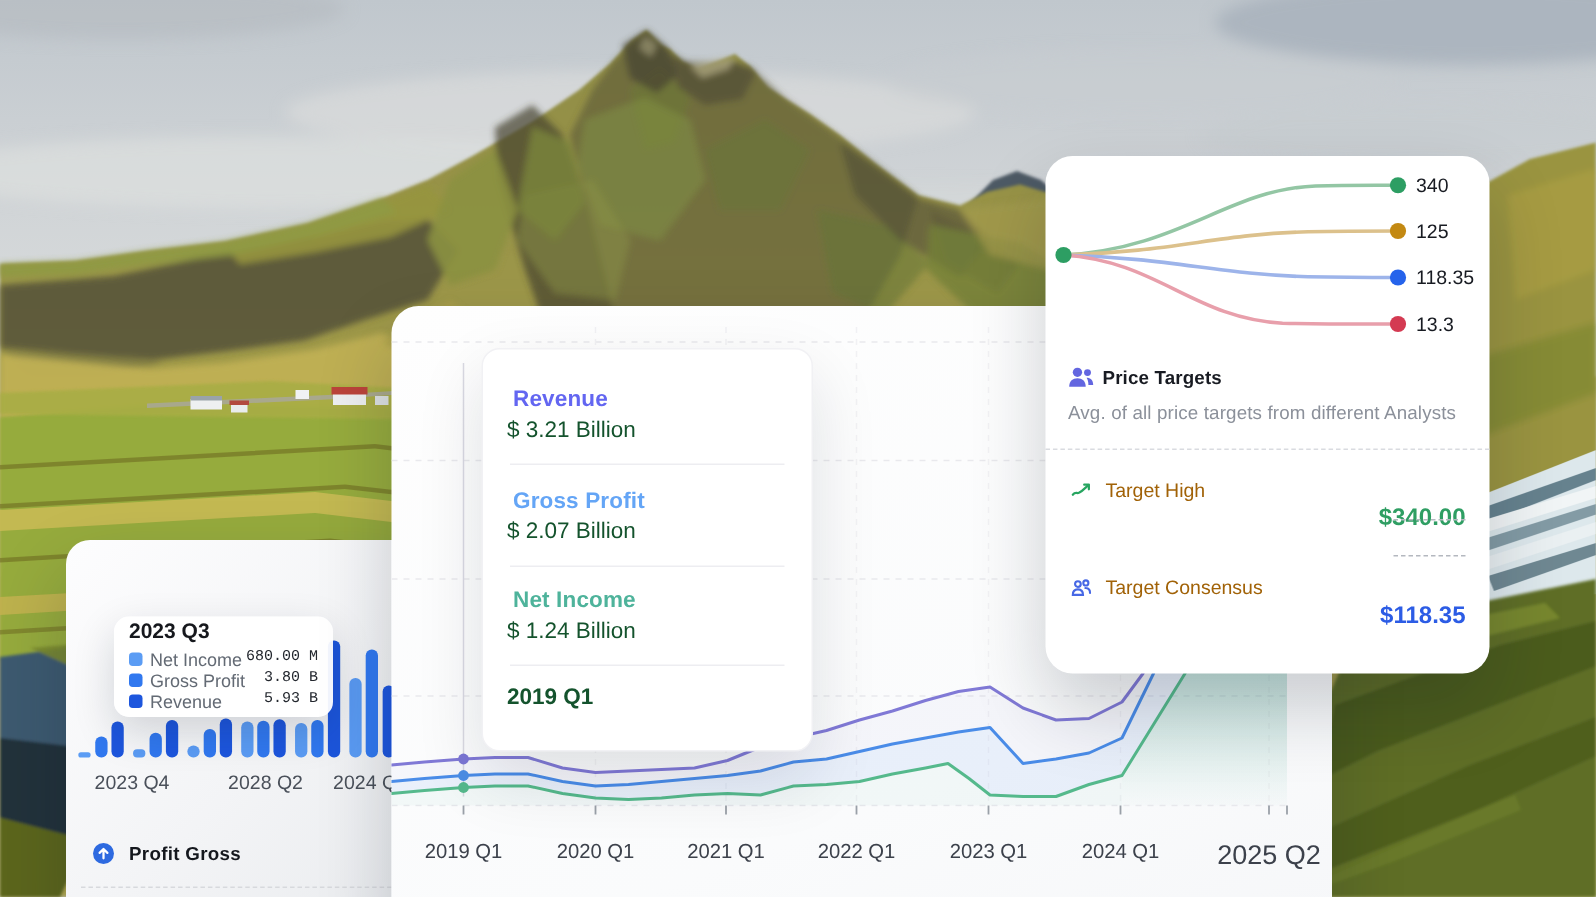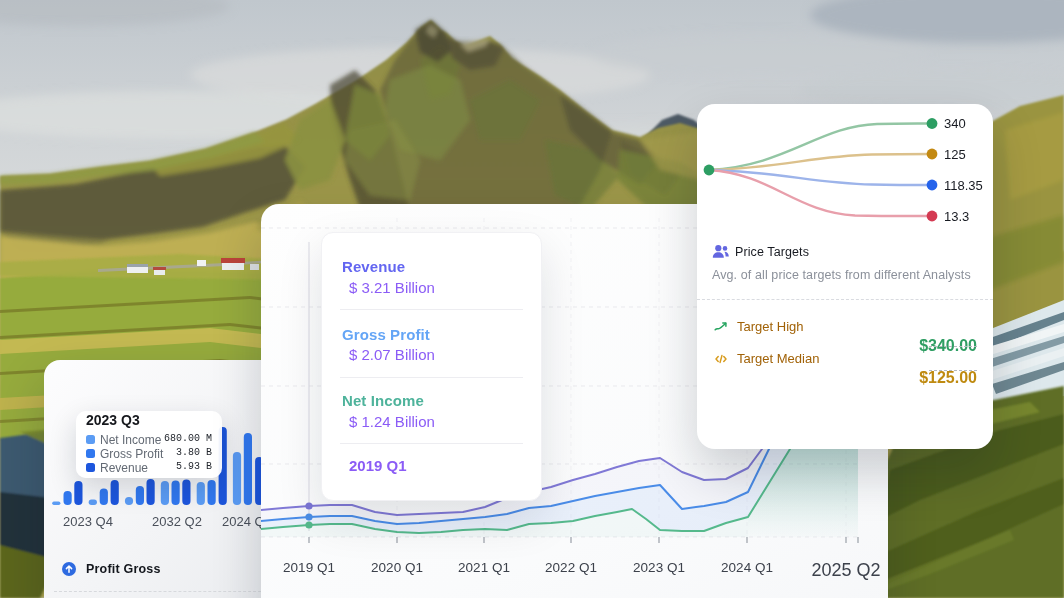--- a/index.html
+++ b/index.html
@@ -3,32 +3,32 @@
 html,body{margin:0;padding:0}
 body{width:1064px;height:598px;overflow:hidden;position:relative;font-family:"Liberation Sans",sans-serif;background:#cfd3d5}
 .abs{position:absolute}
 
 #barsCard{left:44px;top:360px;width:240px;height:260px;border-radius:16px;background:linear-gradient(135deg,#fdfdfe 0%,#f3f4f6 55%,#e9ebee 100%);box-shadow:0 24px 50px rgba(15,23,42,.22)}
 #centerCard{left:261px;top:204px;width:627px;height:420px;border-radius:18px;background:linear-gradient(160deg,#fefefe 0%,#fafbfc 70%,#f6f7f9 100%);box-shadow:0 24px 50px rgba(15,23,42,.20)}
 #priceCard{left:697px;top:104px;width:296px;height:345px;border-radius:18px;background:#fff;box-shadow:0 24px 50px rgba(15,23,42,.20)}
 
 #cTip{left:60px;top:28px;width:219px;height:267px;border-radius:12px;background:#fff;border:1px solid #f1f1f4;box-shadow:0 18px 45px rgba(15,23,42,.12)}
 #cTip .lbl{position:absolute;left:20px;transform:translateY(-50%);font-size:15px;font-weight:700;letter-spacing:.1px}
-#cTip .val{position:absolute;left:27px;transform:translateY(-50%);font-size:15px;color:#8b5cf6}
+#cTip .val{position:absolute;left:16px;transform:translateY(-50%);font-size:15px;color:#14532d}
 #cTip .sep{position:absolute;left:18px;right:18px;height:1px;background:#ededf1}
 
 #bTip{left:32px;top:51px;width:146px;height:67px;border-radius:10px;background:rgba(255,255,255,.95);box-shadow:0 10px 28px rgba(15,23,42,.16)}
 #bTip .hd{position:absolute;left:10px;top:1px;font-size:14px;font-weight:700;color:#16181d}
 #bTip .row{position:absolute;left:10px;width:126px;height:12px}
 #bTip .chip{position:absolute;left:0;top:0.5px;width:9px;height:9px;border-radius:2.5px}
 #bTip .nm{position:absolute;left:14px;top:-1.5px;font-size:12px;color:#636a74;white-space:nowrap}
 #bTip .nv{position:absolute;right:0;top:-1.5px;width:118px;text-align:right;font-family:"Liberation Mono",monospace;font-size:10px;font-weight:400;letter-spacing:0;color:#23272e}
 .xlab{position:absolute;transform:translateX(-50%);font-size:13px;color:#4a505a;white-space:nowrap}
 
-#priceCard .hdr{position:absolute;left:38px;top:141px;font-size:12.5px;font-weight:400;letter-spacing:.1px;color:#181b22}
+#priceCard .hdr{position:absolute;left:38px;top:141px;font-size:12.5px;font-weight:700;letter-spacing:.1px;color:#181b22}
 #priceCard .sub{position:absolute;left:15px;top:164px;font-size:12.5px;letter-spacing:.1px;color:#8b909a}
 #priceCard .dsep{position:absolute;left:0;right:0;top:195px;border-top:1.5px dashed #d9dbe0}
 .prow{position:absolute;left:17px;right:16px;height:16px}
 .prow .ic{position:absolute;left:0;top:1px;width:14px;height:14px}
 .prow .pl{position:absolute;left:23px;top:0;font-size:13px;font-weight:500;color:#a16207}
 .prow .pv{position:absolute;right:0;top:18px;font-size:16px;font-weight:700}
 .mdash{position:absolute;right:16px;width:48px;border-top:1px dashed #b4b8bf}
 
 #pg{position:absolute;left:18px;top:201px;height:16px;width:200px}
 #pg .cir{position:absolute;left:0;top:0.5px;width:14px;height:14px;border-radius:50%;background:#2e6ae0;color:#fff;font-size:10px;line-height:14px;text-align:center;font-weight:700}
@@ -175,21 +175,21 @@
    <rect x="138.3" y="119.5" width="8.2" height="25.5" rx="4" fill="#1d56dd"></rect>
    <rect x="152.7" y="122" width="8.2" height="23" rx="4" fill="#5b9cf4"></rect>
    <rect x="163.5" y="120" width="8.2" height="25" rx="4" fill="#3178ef"></rect>
    <rect x="174.6" y="67" width="8.2" height="78" rx="4" fill="#1d56dd"></rect>
    <rect x="188.9" y="92" width="8.2" height="53" rx="4" fill="#5b9cf4"></rect>
    <rect x="199.8" y="73" width="8.2" height="72" rx="4" fill="#3178ef"></rect>
    <rect x="211.1" y="97" width="8.2" height="48" rx="4" fill="#1d56dd"></rect>
   </g>
  </svg>
  <div class="xlab" style="left:44px;top:154px">2023 Q4</div>
- <div class="xlab" style="left:133px;top:154px">2032 Q2</div>
+ <div class="xlab" style="left:133px;top:154px">2028 Q2</div>
  <div class="xlab" style="left:203px;top:154px">2024 Q4</div>
  <div id="bTip" class="abs">
    <div class="hd">2023 Q3</div>
    <div class="row" style="top:23px">
         <span class="chip" style="background:#5b9cf4"></span>
         <span class="nm">Net Income</span>
         <span class="nv">680.00 M</span>
       </div>
    <div class="row" style="top:37px">
         <span class="chip" style="background:#3178ef"></span>
@@ -312,22 +312,26 @@
  <div class="dsep"></div>
  <div class="prow" style="top:215px">
    <svg class="ic" viewBox="0 0 14 14">
         <path d="M1.2,9.8 C3,7.6 3.8,9.3 5.6,8.4 C7.8,7.2 9.6,5.2 11.6,3.4" fill="none" stroke="#27a560" stroke-width="1.5" stroke-linecap="round" stroke-linejoin="round"></path>
         <path d="M8.8,3.1 L11.9,3.1 L11.9,6.2" fill="none" stroke="#27a560" stroke-width="1.5" stroke-linecap="round" stroke-linejoin="round"></path>
       </svg>
    <span class="pl">Target High</span>
       <span class="pv" style="color:#2f9e63">$340.00</span>
  </div>
  <div class="mdash" style="top:242px"></div>
- <div class="prow" style="top:247px">
+ <div class="mdash" style="top:266px"></div>
+ <div class="prow" style="top:280px">
    <svg class="ic" viewBox="0 0 14 14">
-        <path d="M4.2,4.6 L2,7 L4.2,9.4 M9.8,4.6 L12,7 L9.8,9.4" fill="none" stroke="#d89c1e" stroke-width="1.5" stroke-linecap="round" stroke-linejoin="round"></path>
-        <path d="M7.9,3.6 L6.1,10.4" stroke="#d89c1e" stroke-width="1.5" stroke-linecap="round"></path>
+        <g fill="none" stroke="#4768e5" stroke-width="1.4" stroke-linecap="round">
+          <circle cx="4.6" cy="4.4" r="1.9"></circle>
+          <path d="M1.2,11.6 C1.2,9.2 2.6,7.9 4.6,7.9 C6.6,7.9 8,9.2 8,11.6 Z"></path>
+          <circle cx="9.9" cy="3.6" r="1.7"></circle>
+          <path d="M9.6,7.0 C11.6,7.0 12.7,8.3 12.7,10.3"></path>
+        </g>
       </svg>
-   <span class="pl">Target Median</span>
-      <span class="pv" style="color:#bf8a10">$125.00</span>
- </div>
- <div class="mdash" style="top:266px"></div>
+   <span class="pl">Target Consensus</span>
+      <span class="pv" style="color:#2c5ce5">$118.35</span>
+ </div>
 </div>
 
 </body></html>

